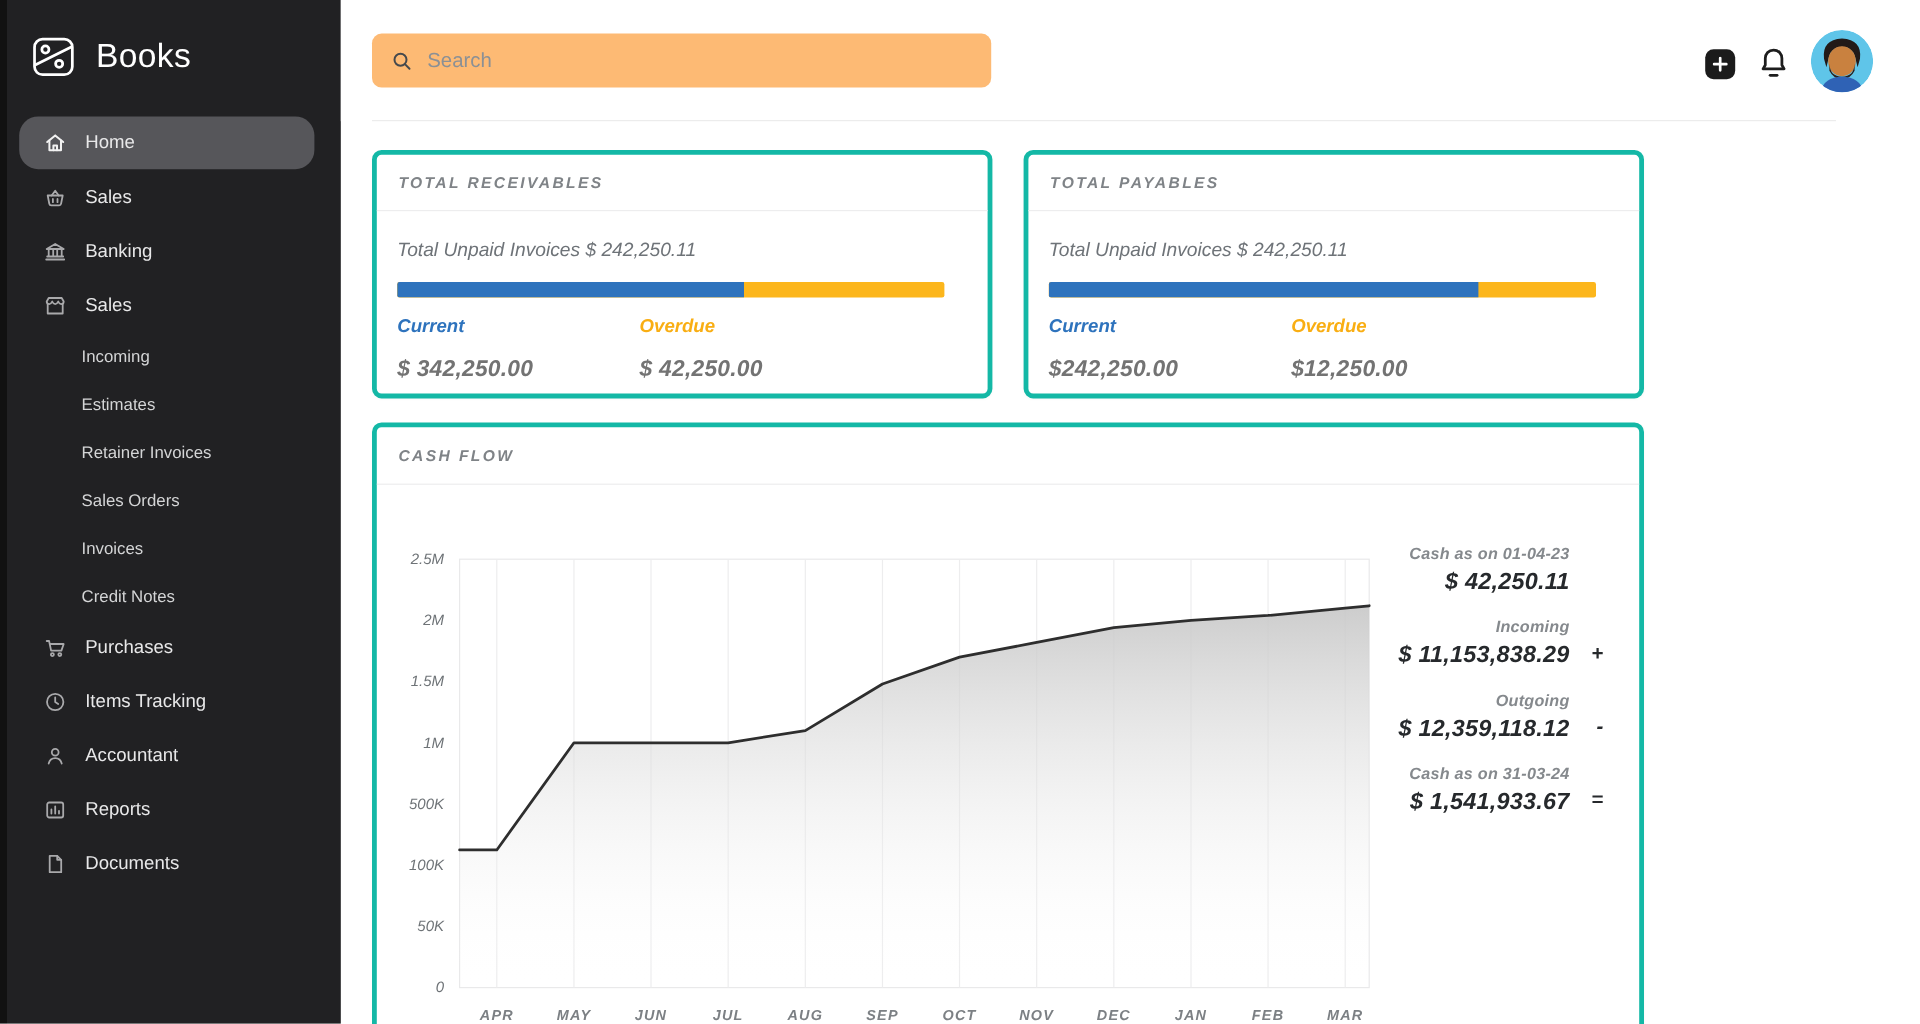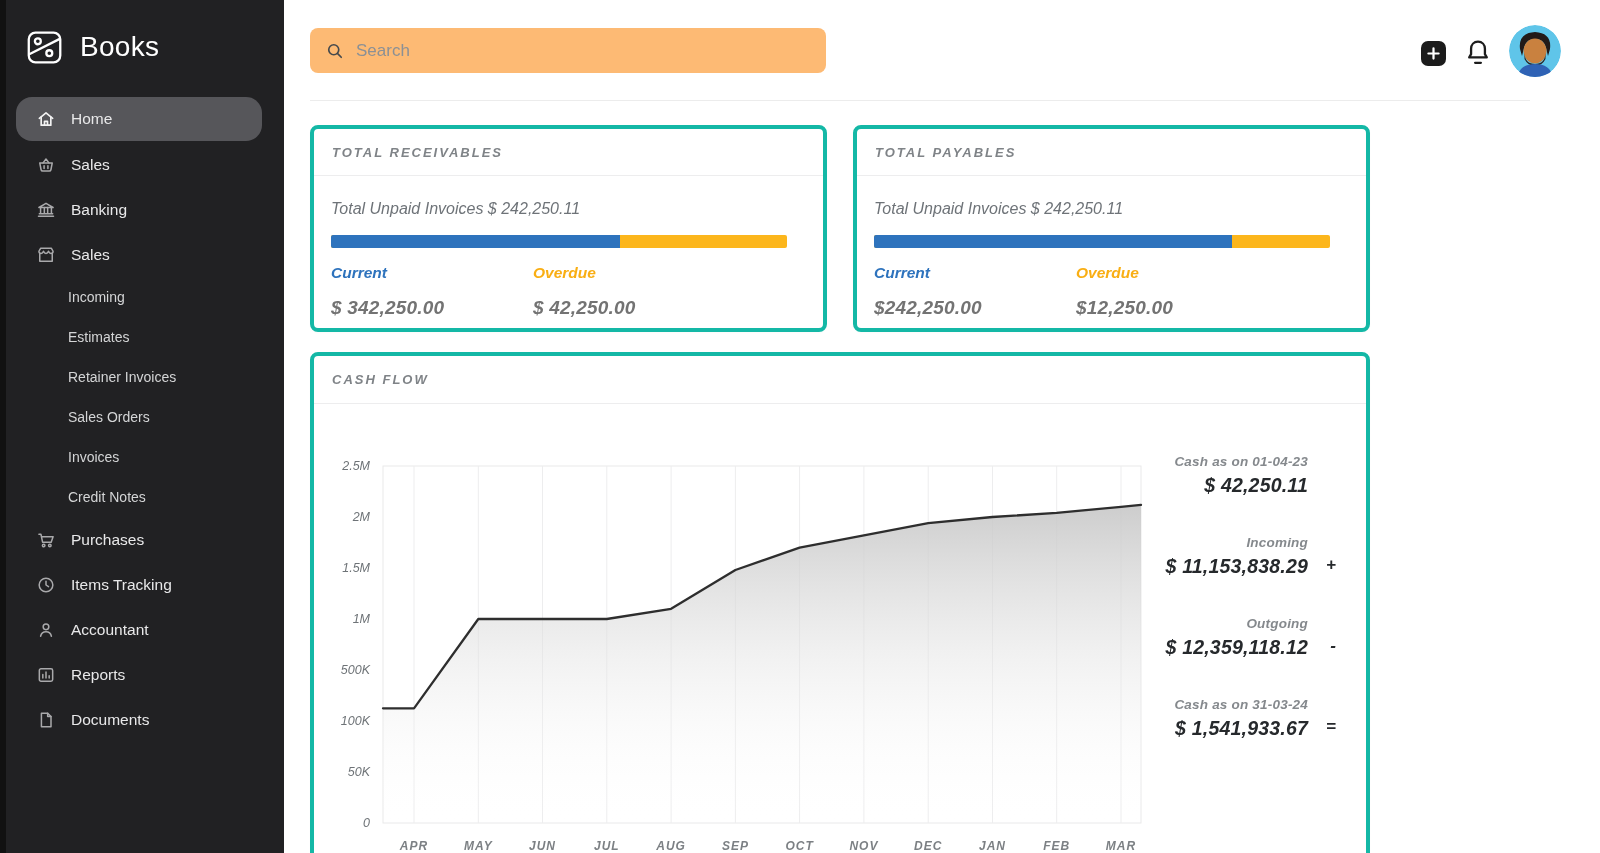--- a/index.html
+++ b/index.html
@@ -59,21 +59,21 @@
   .stat-label.cur { color:#2e73bd; }
   .stat-label.ovd { color:#f9ae13; }
   .stat-amount { margin-top:15px; font-size:19px; font-weight:700; color:#737373; letter-spacing:.2px; }
 
   
   .cash-card { left:310px; top:352px; width:1060px; height:640px; }
   .cash-head { height:48px; display:flex; align-items:center; padding-left:18px;
     border-bottom:1px solid #ededee; }
   .chart-wrap { position:absolute; left:0px; top:95px; width:840px; height:420px; }
   .cf-summary { position:absolute; right:28px; top:98px; width:230px; display:flex;
-    flex-direction:column; gap:38px; }
+    flex-direction:column; gap:18px; }
   .cf-item { position:relative; text-align:right; padding-right:30px; }
   .cf-label { font-size:13.5px; font-weight:700; color:#85898d; letter-spacing:.2px; }
   .cf-value { margin-top:5px; font-size:19.5px; font-weight:600; color:#26292c; letter-spacing:.2px; }
   .cf-sign { position:absolute; right:2px; bottom:3px; font-size:17px; font-weight:700; color:#26292c; }
 
   .chart-svg text { font-family:"Liberation Sans","DejaVu Sans",sans-serif; }
 </style>
 </head>
 <body>
 

